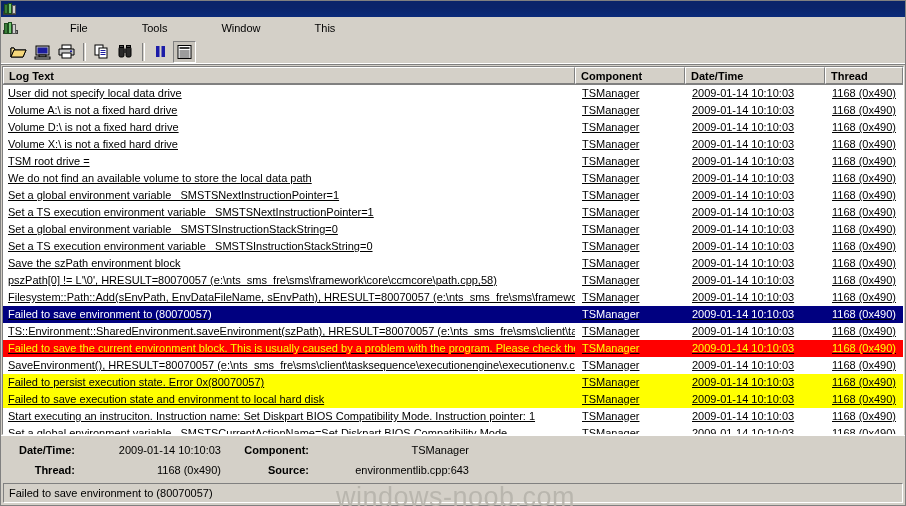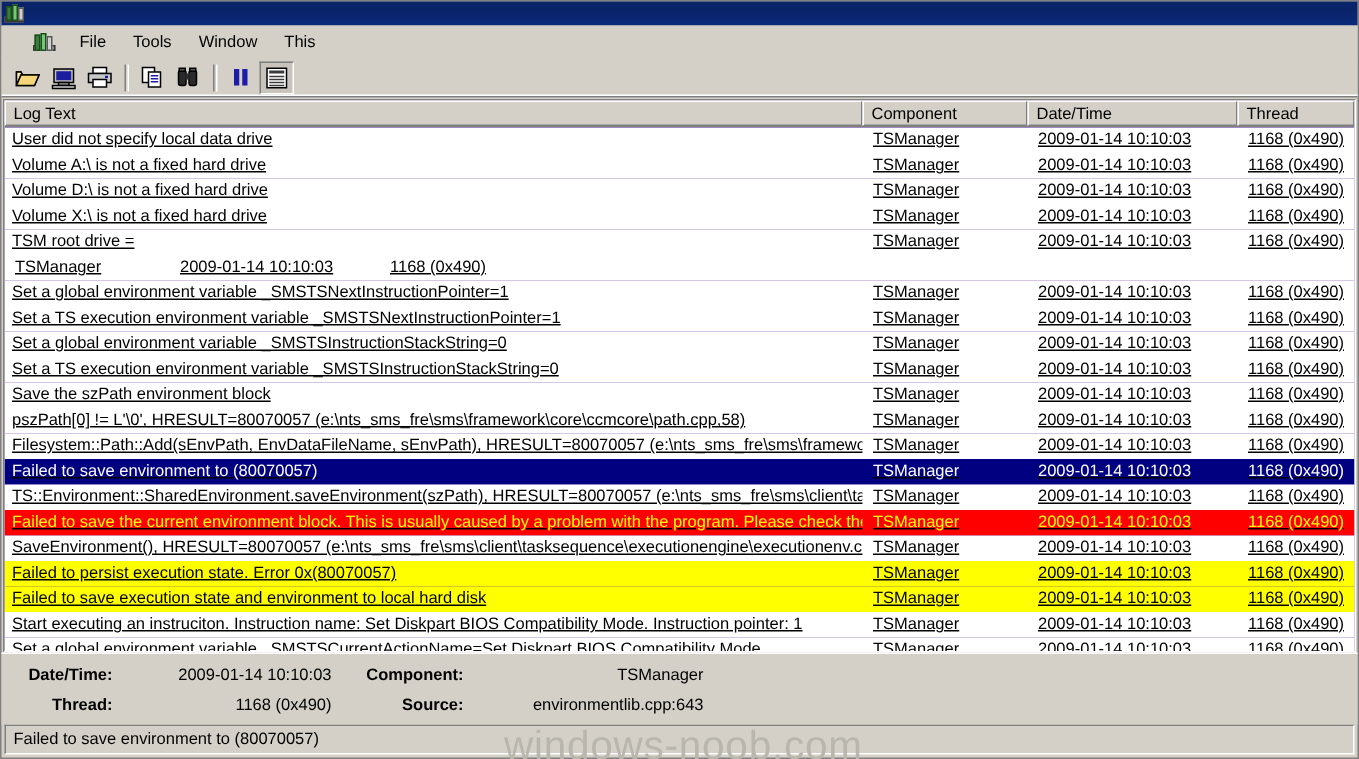--- a/index.html
+++ b/index.html
@@ -47,23 +47,24 @@
   .appicon .bk2 { left: 5px; top: 1px; width: 4px; height: 11px; background: #76c776; border: 1px solid #1d4d1d; }
   .appicon .bk3 { left: 9px; top: 3px; width: 4px; height: 9px;  background: #cfcfcf; border: 1px solid #5a5a5a; }
   .appicon .bk4 { left: 0px;  top: 9px; width: 13px; height: 4px; background: #8a8a8a; border: 1px solid #3a3a3a; }
 
   
   .menubar {
     height: 22px;
     background: #d4d0c8;
     display: flex;
     align-items: center;
-    padding-left: 21px;
+    padding-left: 2px;
     flex: none;
     border-bottom: 1px solid #d4d0c8;
+    gap: 36px;
   }
   .menubar .mb-icon { width: 16px; height: 16px; margin-right: 6px; flex: none; position: relative; }
   .menuitem {
     font-size: 11px;
     color: #000;
     padding: 2px 9px;
     line-height: 14px;
     white-space: nowrap;
     cursor: default;
   }
@@ -103,23 +104,24 @@
     border-right-color: #ffffff;
     border-bottom-color: #ffffff;
     display: flex;
     flex-direction: column;
     overflow: hidden;
     position: relative;
   }
   .hdrrow {
     height: 18px;
     display: flex;
-    background: #c4b5fd;
+    background: #3b82f6;
     flex: none;
     border-bottom: 1px solid #808080;
+    font-weight: bold;
   }
   .hdrcell {
     font-size: 11px;
     color: #000;
     line-height: 16px;
     padding-left: 5px;
     background: #d4d0c8;
     border-top: 1px solid #ffffff;
     border-left: 1px solid #ffffff;
     border-right: 1px solid #808080;
@@ -339,20 +341,21 @@
           <div class="cell c-date">2009-01-14 10:10:03</div>
           <div class="cell c-thr">1168 (0x490)</div>
         </div>
         <div class="row ">
           <div class="cell c-log">TSM root drive =</div>
           <div class="cell c-comp">TSManager</div>
           <div class="cell c-date">2009-01-14 10:10:03</div>
           <div class="cell c-thr">1168 (0x490)</div>
         </div>
         <div class="row ">
+          <div class="cell c-log">We do not find an available volume to store the local data path</div>
           <div class="cell c-comp">TSManager</div>
           <div class="cell c-date">2009-01-14 10:10:03</div>
           <div class="cell c-thr">1168 (0x490)</div>
         </div>
         <div class="row ">
           <div class="cell c-log">Set a global environment variable _SMSTSNextInstructionPointer=1</div>
           <div class="cell c-comp">TSManager</div>
           <div class="cell c-date">2009-01-14 10:10:03</div>
           <div class="cell c-thr">1168 (0x490)</div>
         </div>

